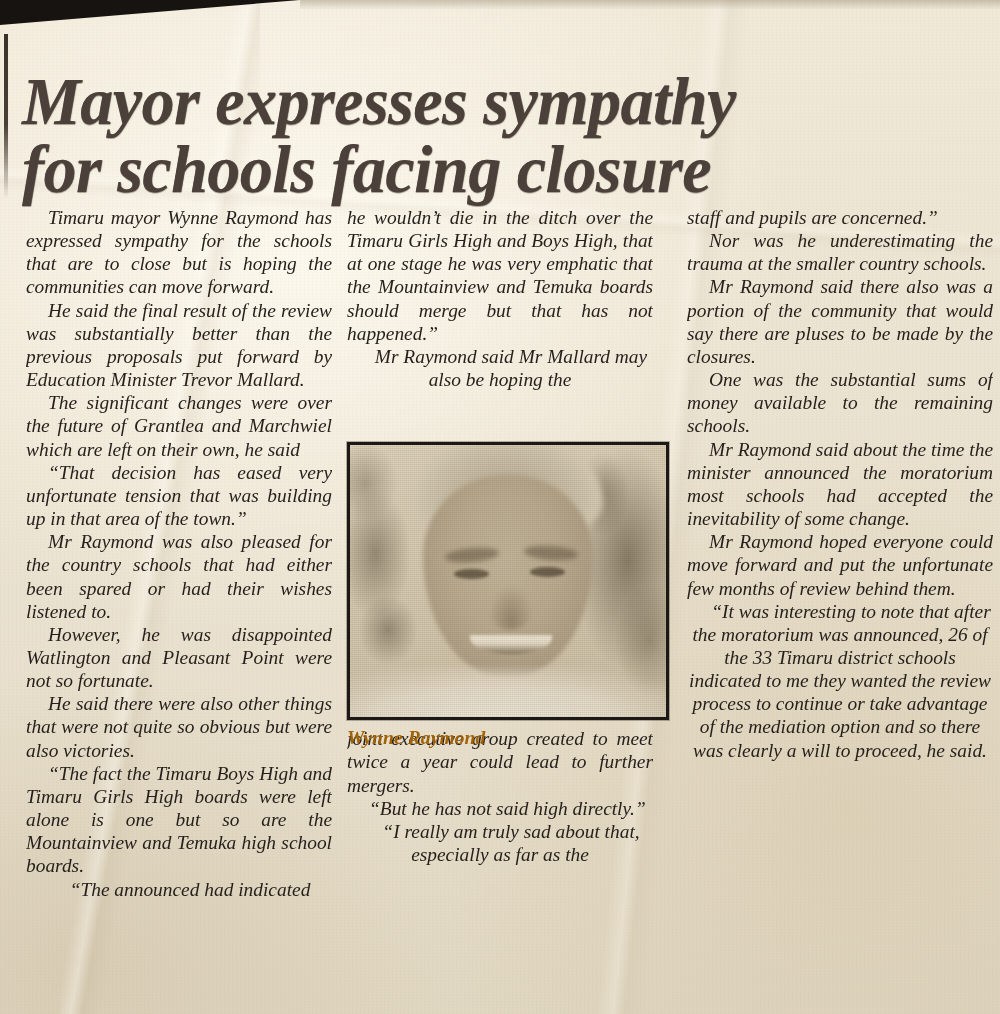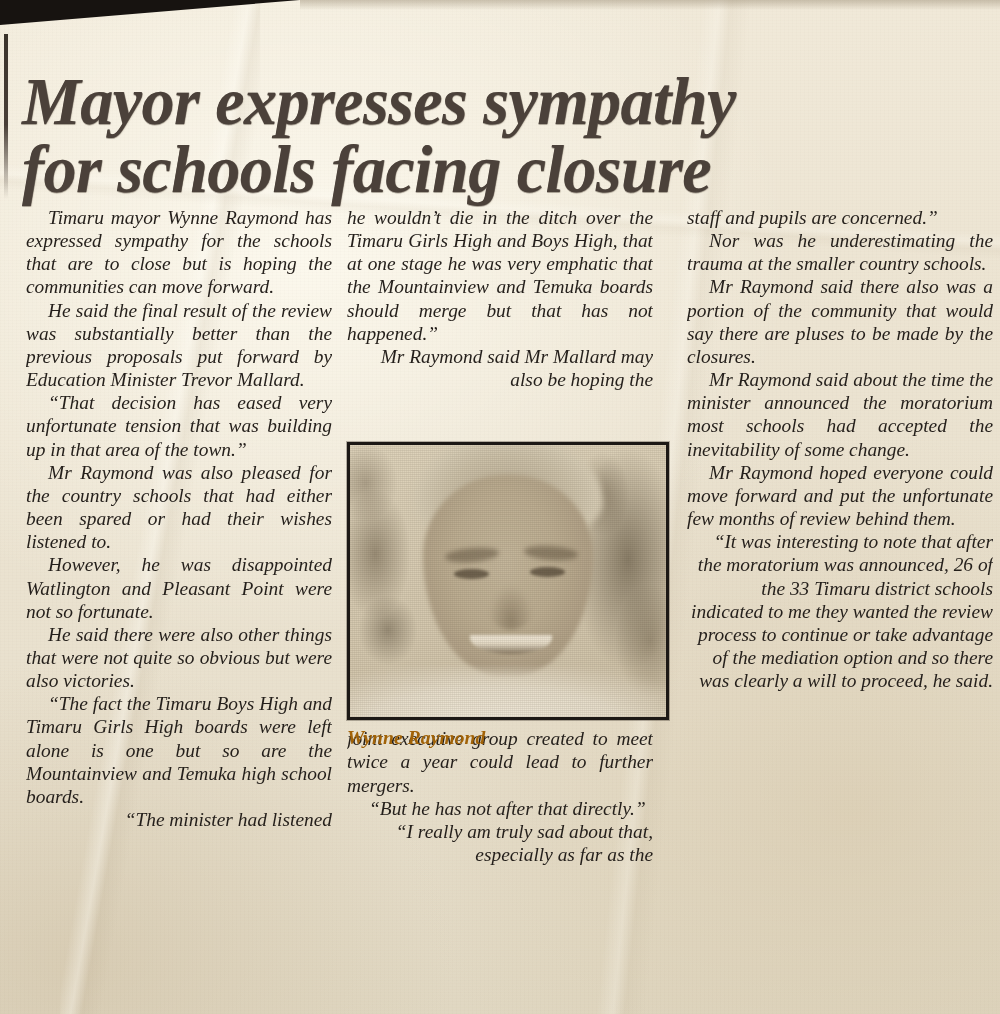--- a/index.html
+++ b/index.html
@@ -124,21 +124,21 @@
   }
   .col-1 { left: 0px; }
   .col-2 { left: 321px; }
   .col-3 { left: 649px; margin-left: 12px; }
 
   .col p {
     margin: 0;
     text-indent: 22px;
   }
   .col p.no-indent { text-indent: 0; }
-  .col p.last-line-left { text-align: right; }
+  .col p.last-line-left { text-align: center; }
 
   
   .photo-spacer {
     width: 100%;
     height: 336px;
   }
 
   
   .photo-frame {
     position: absolute;
@@ -264,41 +264,43 @@
   <h1 class="headline">
     <span class="hl-line">Mayor expresses sympathy</span>
     <span class="hl-line">for schools facing closure</span>
   </h1>
 
   <div class="columns">
 
     <div class="col col-1">
       <p>Timaru mayor Wynne Raymond has expressed sympathy for the schools that are to close but is hoping the communities can move forward.</p>
       <p>He said the final result of the review was substantially better than the previous proposals put forward by Education Minister Trevor Mallard.</p>
+      <p>The significant changes were over the future of Grantlea and Marchwiel which are left on their own, he said</p>
       <p>“That decision has eased very unfortunate tension that was building up in that area of the town.”</p>
       <p>Mr Raymond was also pleased for the country schools that had either been spared or had their wishes listened to.</p>
       <p>However, he was disappointed Watlington and Pleasant Point were not so fortunate.</p>
       <p>He said there were also other things that were not quite so obvious but were also victories.</p>
       <p>“The fact the Timaru Boys High and Timaru Girls High boards were left alone is one but so are the Mountainview and Temuka high school boards.</p>
-      <p class="last-line-left">“The minister had listened</p>
+      <p class="last-line-left">“The announced had indicated</p>
     </div>
 
     <div class="col col-2">
       <p class="no-indent">he wouldn’t die in the ditch over the Timaru Girls High and Boys High, that at one stage he was very emphatic that the Mountainview and Temuka boards should merge but that has not happened.”</p>
       <p class="last-line-left">Mr Raymond said Mr Mallard may also be hoping the</p>
       <div class="photo-spacer"></div>
       <p class="no-indent">joint executive group created to meet twice a year could lead to further mergers.</p>
-      <p>“But he has not after that directly.”</p>
+      <p>“But he has not said high directly.”</p>
       <p class="last-line-left">“I really am truly sad about that, especially as far as the</p>
     </div>
 
     <div class="col col-3">
       <p class="no-indent">staff and pupils are concerned.”</p>
       <p>Nor was he underestimating the trauma at the smaller country schools.</p>
       <p>Mr Raymond said there also was a portion of the community that would say there are pluses to be made by the closures.</p>
+      <p>One was the substantial sums of money available to the remaining schools.</p>
       <p>Mr Raymond said about the time the minister announced the moratorium most schools had accepted the inevitability of some change.</p>
       <p>Mr Raymond hoped everyone could move forward and put the unfortunate few months of review behind them.</p>
       <p class="last-line-left">“It was interesting to note that after the moratorium was announced, 26 of the 33 Timaru district schools indicated to me they wanted the review process to continue or take advantage of the mediation option and so there was clearly a will to proceed, he said.</p>
     </div>
   </div>
 
   <figure class="photo-frame" style="margin:0;">
     <div class="photo-inner">
       <div class="ph-hair"></div>
       <div class="ph-face"></div>

